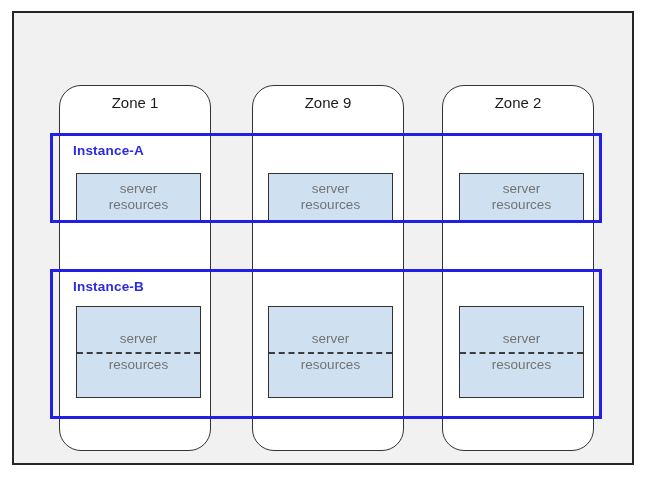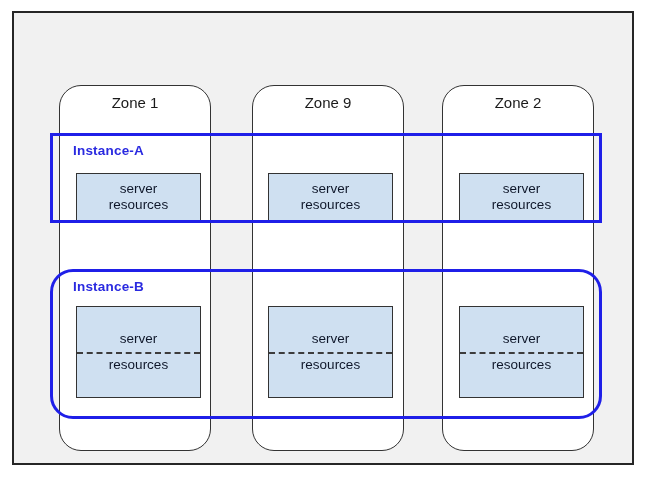--- a/index.html
+++ b/index.html
@@ -73,21 +73,21 @@
   .instance-band {
     position: absolute;
     left: 36px;
     width: 552px;
     border: 3px solid #1f1fe8;
     box-sizing: border-box;
     background: transparent;
     pointer-events: none;
   }
   .instance-band.a { top: 120px; height: 90px; }
-  .instance-band.b { top: 256px; height: 150px; border-radius: 23px; }
+  .instance-band.b { top: 256px; height: 150px; }
 
   .instance-label {
     position: absolute;
     left: 20px;
     top: 7px;
     font-size: 13.5px;
     font-weight: bold;
     color: #2a2ae0;
     letter-spacing: 0.2px;
     white-space: nowrap;
@@ -99,21 +99,21 @@
     background: #cfe0f1;
     border: 1px solid #333333;
     box-sizing: border-box;
     display: flex;
     flex-direction: column;
     align-items: center;
     justify-content: center;
   }
   .server-box .line {
     font-size: 13.5px;
-    color: #0f172a;
+    color: #737373;
     line-height: 16px;
     text-align: left;
     white-space: nowrap;
   }
 
   
   .server-box.a {
     top: 160px;
     width: 125px;
     height: 48px;

